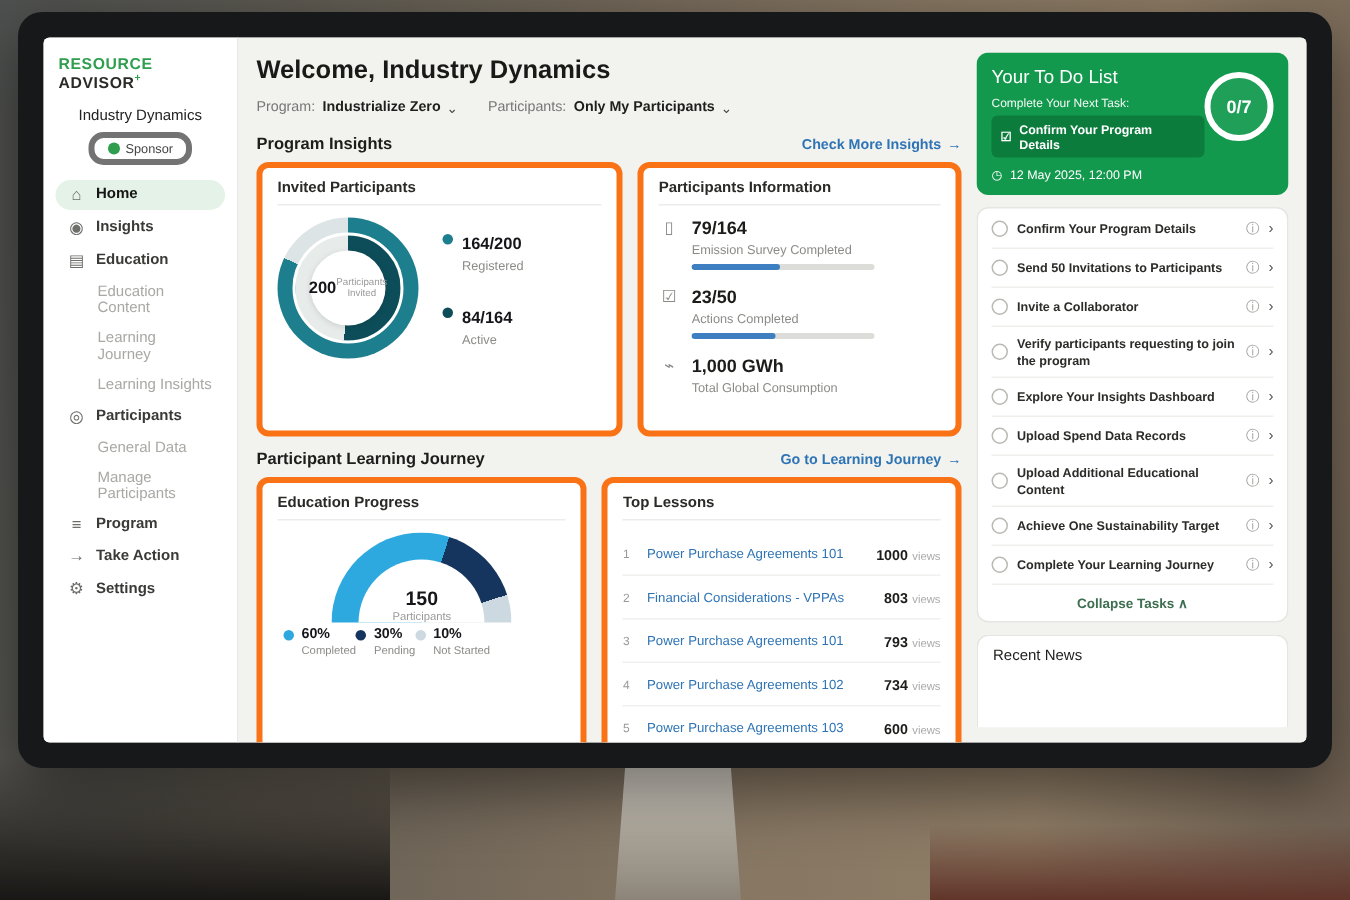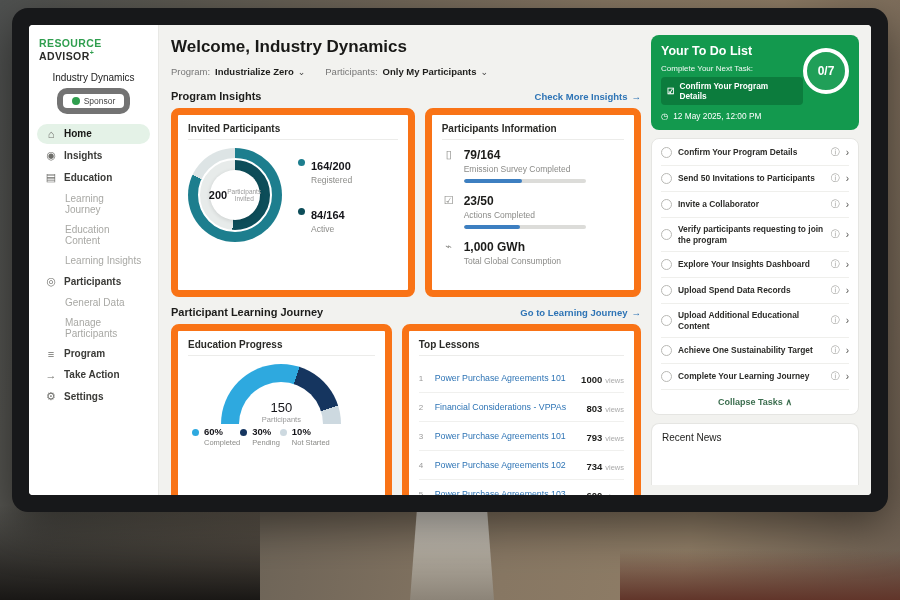--- a/index.html
+++ b/index.html
@@ -23,21 +23,21 @@
              box-shadow:0 14px 45px rgba(0,0,0,.5); }
   .screen { width:100%; height:100%; background:#fff; border-radius:4px;
             overflow:hidden; display:flex; }
 
   
   .sidebar { width:130px; min-width:130px; background:#fff; border-right:1px solid #e8e8e5;
              padding:10px 8px; font-size:10px; }
   .logo { font-weight:bold; font-size:10.5px; letter-spacing:.4px; padding:2px 2px 8px; }
   .logo .p1 { color:#2f9e4e; } .logo .p2 { color:#2b2b28; } .logo sup { font-size:7px; color:#2f9e4e; }
   .org { text-align:center; font-weight:normal; font-size:10px; color:#222; margin:2px 0 5px; }
-  .badge { display:flex; align-items:center; gap:4px; border:6px solid #737373; border-radius:10px;
+  .badge { display:flex; align-items:center; gap:4px; border:4px solid #737373; border-radius:10px;
            padding:2px 9px; width:max-content; margin:0 auto 10px; font-size:8.5px; color:#444; }
   .badge-dot { width:8px; height:8px; border-radius:50%; background:#2f9e4e; }
   .nav-item { display:flex; align-items:center; gap:7px; padding:4px 8px; margin:1px 0;
               border-radius:12px; color:#3a3a37; font-size:10px; font-weight:bold; cursor:pointer; }
   .nav-item .icon { width:12px; color:#6e6e6a; font-size:11px; text-align:center; font-weight:normal; }
   .nav-item.active { background:#e4f2e7; color:#161614; }
   .nav-item.sub { padding-left:28px; color:#a8a8a4; font-weight:normal; }
 
   
   .content { flex:1; background:#f2f2ef; display:flex; gap:10px; padding:10px 12px; overflow:hidden; }
@@ -48,21 +48,21 @@
   .filters { display:flex; gap:20px; align-items:center; font-size:9.5px; color:#777; margin-bottom:10px; }
   .filter { display:flex; align-items:center; cursor:pointer; }
   .filter b { color:#1e1e1c; margin-left:5px; }
   .chev { font-size:9px; color:#444; margin-left:4px; }
 
   .section-head { display:flex; justify-content:space-between; align-items:center; margin:3px 0 6px; }
   .section-title { font-size:11px; font-weight:bold; color:#1d1d1b; }
   .section-link { font-size:9.5px; font-weight:bold; color:#2e74b5; display:flex; gap:4px; align-items:center; cursor:pointer; }
 
   .cards { display:flex; gap:10px; margin-bottom:6px; }
-  .card { background:#fff; border:7px solid #f97316; border-radius:8px; padding:8px 10px; }
+  .card { background:#fff; border:4px solid #f97316; border-radius:8px; padding:8px 10px; }
   .card-title { font-size:10px; font-weight:bold; color:#2a2a27; padding-bottom:5px;
                 border-bottom:1px solid #ececea; margin-bottom:8px; }
   .card-invited { flex:1.15; min-height:148px; }
   .card-pinfo { flex:1; min-height:148px; }
 
   .donut-row { display:flex; align-items:center; }
   .donut { position:relative; width:94px; height:94px; border-radius:50%; background:#dde4e5; }
   .ring2 { position:absolute; inset:10px; border-radius:50%; border:2px solid #fff; background:#e7ebea; }
   .hole { position:absolute; inset:22px; border-radius:50%; background:#fff;
           display:flex; align-items:center; justify-content:center;
@@ -81,37 +81,37 @@
   .stat-l { font-size:8.5px; color:#8b8b88; margin:2px 0 5px; }
   .bar { width:122px; height:4px; border-radius:2px; background:#dcdcd9; overflow:hidden; }
   .bar-fill { height:100%; border-radius:2px; background:#3d7fc1; width:0; }
 
   .card-edu { flex:1; min-height:150px; }
   .card-lessons { flex:1.1; min-height:150px; }
   .gauge-wrap { width:120px; height:60px; overflow:hidden; position:relative; margin:8px auto 2px; }
   .gauge { position:absolute; left:0; top:0; width:120px; height:120px; border-radius:50%; background:#e6e9e8; }
   .gauge-hole { position:absolute; left:18px; top:18px; width:84px; height:84px; border-radius:50%; background:#fff; }
   .gauge-center { position:absolute; left:0; right:0; bottom:0; text-align:center; }
-  .gauge-center .v { font-size:13px; font-weight:normal; color:#15151a; }
+  .gauge-center .v { font-size:13px; font-weight:bold; color:#15151a; }
   .gauge-center .l { font-size:7.5px; color:#999; }
   .gauge-leg { display:flex; justify-content:flex-start; padding:0 4px; }
   .gl-item { display:flex; gap:5px; align-items:flex-start; }
   .gl-pct { font-size:9.5px; font-weight:bold; color:#15151a; }
   .gl-lab { font-size:7.5px; color:#8b8b88; margin-top:1px; }
 
   .lesson { display:flex; align-items:center; gap:8px; padding:5px 0; border-bottom:1px solid #f0f0ee; }
   .lesson:last-child { border-bottom:none; }
   .lesson-rank { font-size:8px; color:#999; width:8px; }
   .lesson-title { flex:1; font-size:8.8px; color:#2e74b5; cursor:pointer; }
   .lesson-views b { font-size:9.5px; color:#1c1c1a; }
   .lesson-views span { font-size:7.5px; color:#aaa; margin-left:3px; }
 
   
   .todo-green { background:#13994e; border-radius:8px; padding:9px 10px; color:#fff; position:relative; }
-  .todo-title { font-size:12.5px; font-weight:bold; }
+  .todo-title { font-size:12.5px; font-weight:normal; }
   .todo-sub { font-size:8px; margin:6px 0 4px; opacity:.95; }
   .todo-next { display:flex; gap:5px; align-items:center; background:#0c7c3d; border-radius:4px;
                padding:4px 6px; font-size:8.3px; font-weight:bold; width:max-content; max-width:142px; }
   .todo-due { display:flex; gap:5px; align-items:center; font-size:8.3px; margin-top:6px; }
   .todo-ring { position:absolute; right:10px; top:13px; width:46px; height:46px;
                border:4px solid #fff; border-radius:50%; display:flex; align-items:center;
                justify-content:center; font-weight:bold; font-size:12px; background:rgba(255,255,255,.06); }
   .tasks-card { background:#fff; border-radius:8px; padding:1px 9px; border:1px solid #e5e5e2; }
   .task { display:flex; align-items:center; gap:6px; padding:6px 0; border-bottom:1px solid #efefec; cursor:pointer; }
   .task:last-of-type { border-bottom:none; }
@@ -153,24 +153,24 @@
     </div>
     <div class="nav-item">
       <span class="icon">◉</span>
       <span>Insights</span>
     </div>
     <div class="nav-item">
       <span class="icon">▤</span>
       <span>Education</span>
     </div>
     <div class="nav-item sub">
+      <span>Education Content</span>
+    </div>
+    <div class="nav-item sub">
       <span>Learning Journey</span>
-    </div>
-    <div class="nav-item sub">
-      <span>Education Content</span>
     </div>
     <div class="nav-item sub">
       <span>Learning Insights</span>
     </div>
     <div class="nav-item">
       <span class="icon">◎</span>
       <span>Participants</span>
     </div>
     <div class="nav-item sub">
       <span>General Data</span>

